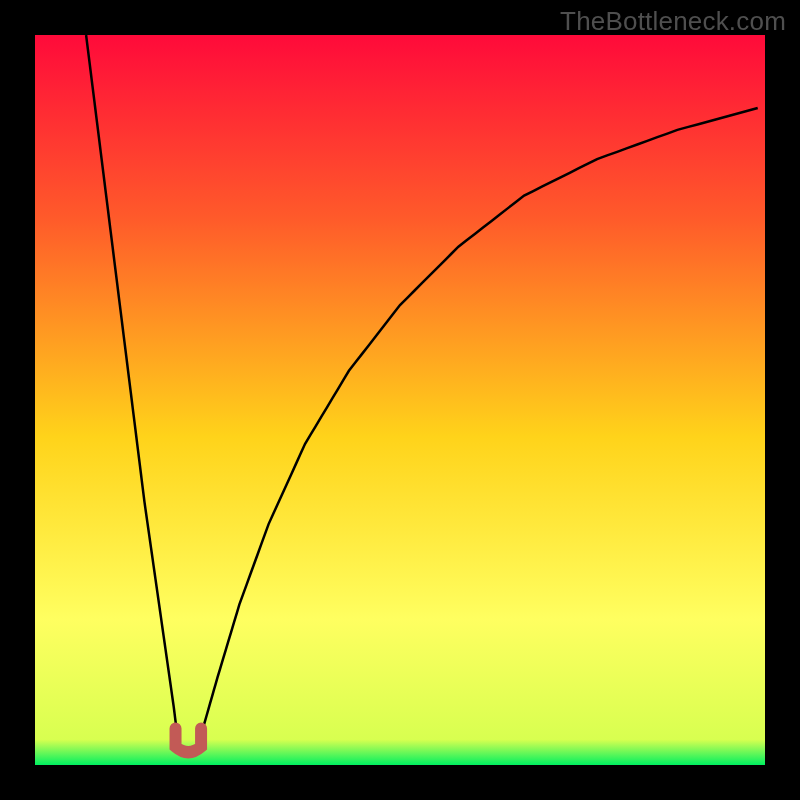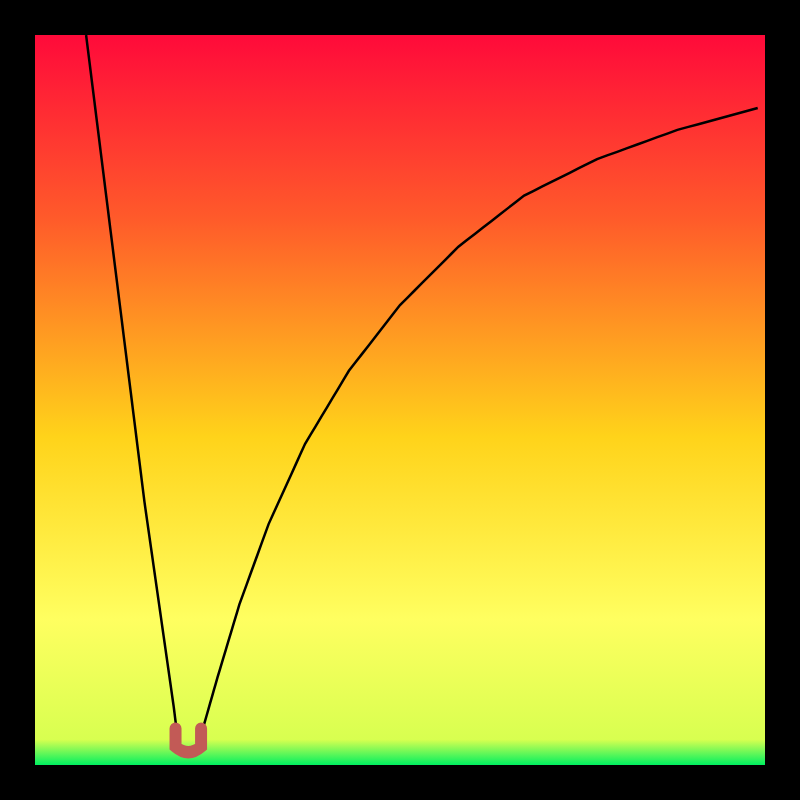--- a/index.html
+++ b/index.html
@@ -36,20 +36,21 @@
     letter-spacing: 0.2px;
     user-select: none;
   }
   svg { display: block; }
 </style>
 </head>
 <body>
 
 <div class="frame">
 
+  <div class="watermark">TheBottleneck.com</div>
 
   <div class="plot">
     <svg id="chart-svg" width="730" height="730" viewBox="0 0 730 730">
       <defs>
         <linearGradient id="bg-grad" x1="0" y1="0" x2="0" y2="1">
             <stop offset="0%" stop-color="#ff0a3a"></stop>
             <stop offset="25%" stop-color="#ff5a2a"></stop>
             <stop offset="55.00000000000001%" stop-color="#ffd31a"></stop>
             <stop offset="80%" stop-color="#ffff60"></stop>
             <stop offset="96.5%" stop-color="#d8ff50"></stop>

